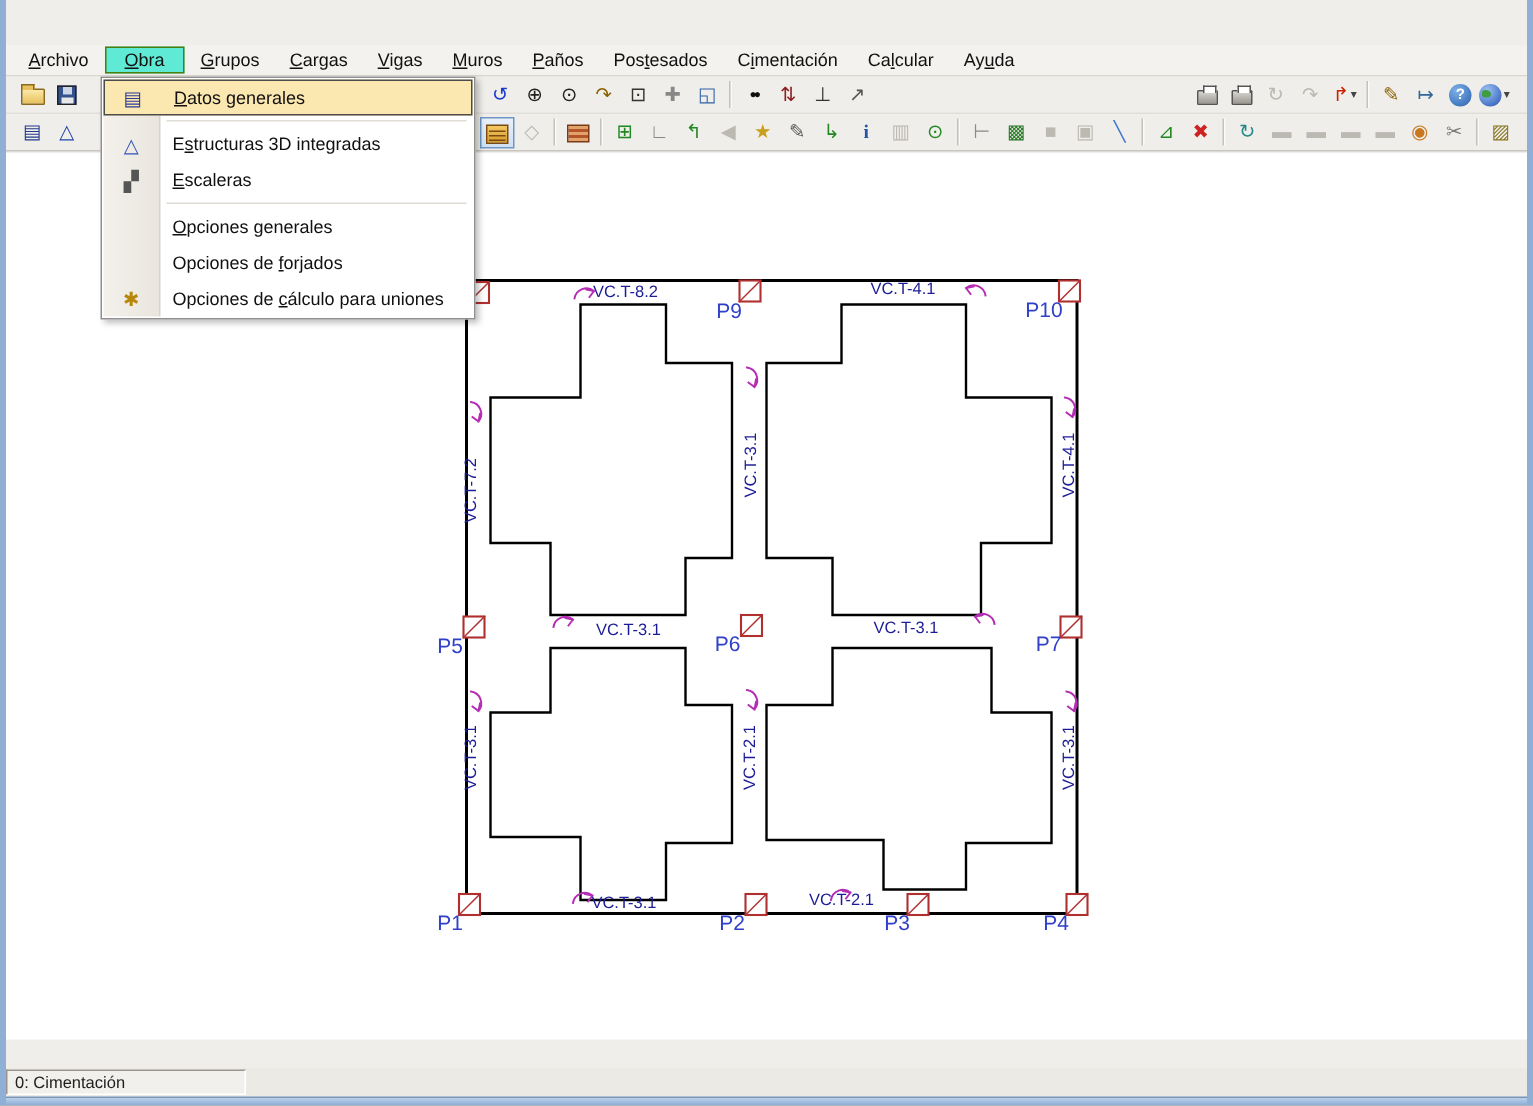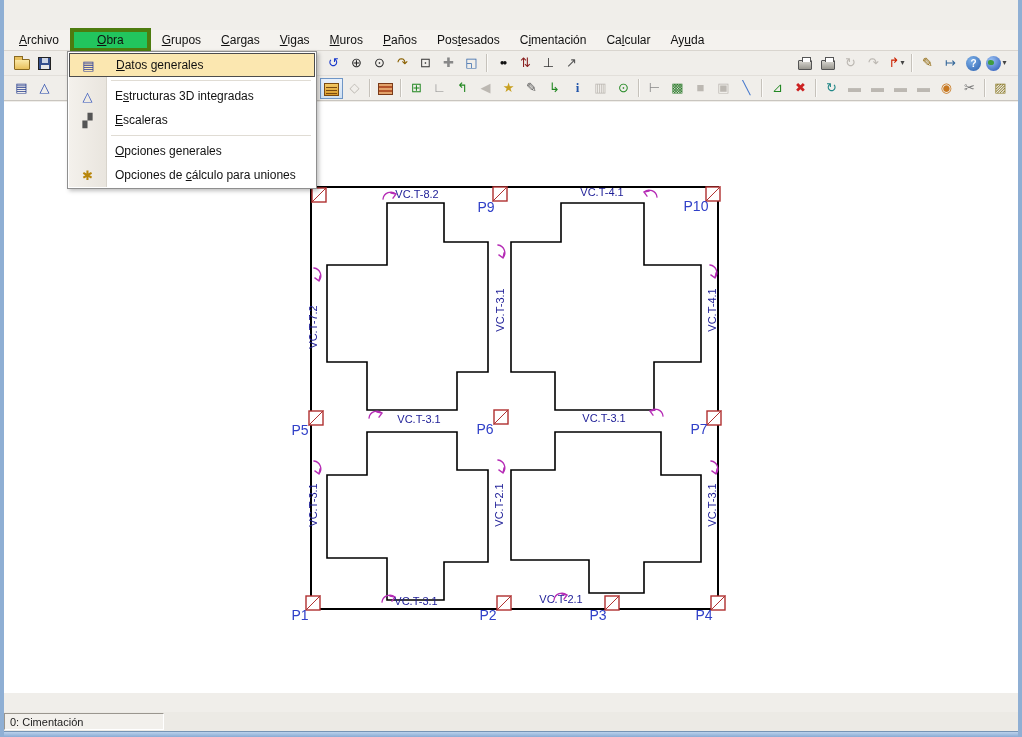--- a/index.html
+++ b/index.html
@@ -19,21 +19,21 @@
     background:linear-gradient(#f8fbfd,#cfdcea 45%,#b4c8da 50%,#d5e2ee);display:flex;align-items:center;justify-content:center;}
   .wbtn.close{width:36px;background:linear-gradient(#f2b5a8,#dd7260 45%,#c8402c 50%,#d9705c);}
   .glyph-min{width:10px;height:3px;background:#3b3b3b;border:1px solid #fff;}
   .glyph-max{width:10px;height:8px;border:2px solid #3b3b3b;outline:1px solid #fff;background:transparent;}
   .glyph-close{color:#fff;font-weight:bold;font-size:12px;text-shadow:0 1px 1px #802;}
   
   .menubar{position:absolute;left:0;top:30px;width:100%;height:21px;background:#f4f2ee;
     border-bottom:1px solid #d9d5cf;display:flex;align-items:center;padding-left:6px;}
   .mitem{font-size:12px;color:#111;padding:2px 9px;margin-right:2px;}
   .mitem u{text-decoration:underline;}
-  .mitem.active{background:#22c55e;border:4px solid #4d7c0f;padding:1px 23px;}
+  .mitem.active{background:#5eead4;border:1px solid #4d7c0f;padding:1px 12px;}
   
   .toolbar{position:absolute;left:0;width:100%;height:25px;background:#f0eeea;}
   #tb1{top:51px;border-bottom:1px solid #e2dfda;}
   #tb2{top:76px;border-bottom:1px solid #c9c5bf;}
   .tbgroup{position:absolute;top:1px;display:flex;align-items:center;height:22px;}
   .tbtn{width:23px;height:21px;display:flex;align-items:center;justify-content:center;
     font-size:13px;line-height:20px;color:#333;position:relative;}
   .tbtn.pressed{border:1px solid #6f96c6;background:linear-gradient(#e8f0fa,#cfe0f2);}
   .tbtn.dis{color:#bcb8b2;}
   .tb-sep{width:2px;height:18px;border-left:1px solid #c6c2bb;border-right:1px solid #fbfaf8;margin:0 3px;}
@@ -404,20 +404,24 @@
       <div class="mrow">
         <span class="mico" style="color: rgb(85, 85, 85);">▞</span>
         <span class="mlabel"><u>E</u>scaleras</span>
       </div>
       <div class="msep"></div>
       <div class="mrow">
         <span class="mico"></span>
         <span class="mlabel"><u>O</u>pciones generales</span>
       </div>
       <div class="mrow">
+        <span class="mico"></span>
+        <span class="mlabel">Opciones de <u>f</u>orjados</span>
+      </div>
+      <div class="mrow">
         <span class="mico" style="color: rgb(184, 134, 11);">✱</span>
         <span class="mlabel">Opciones de <u>c</u>álculo para uniones</span>
       </div>
     </div>
 
 
   <div class="statusbar">
     <div class="sfield right">0: Cimentación</div>
   </div>
   <div class="bottomstrip"></div>

